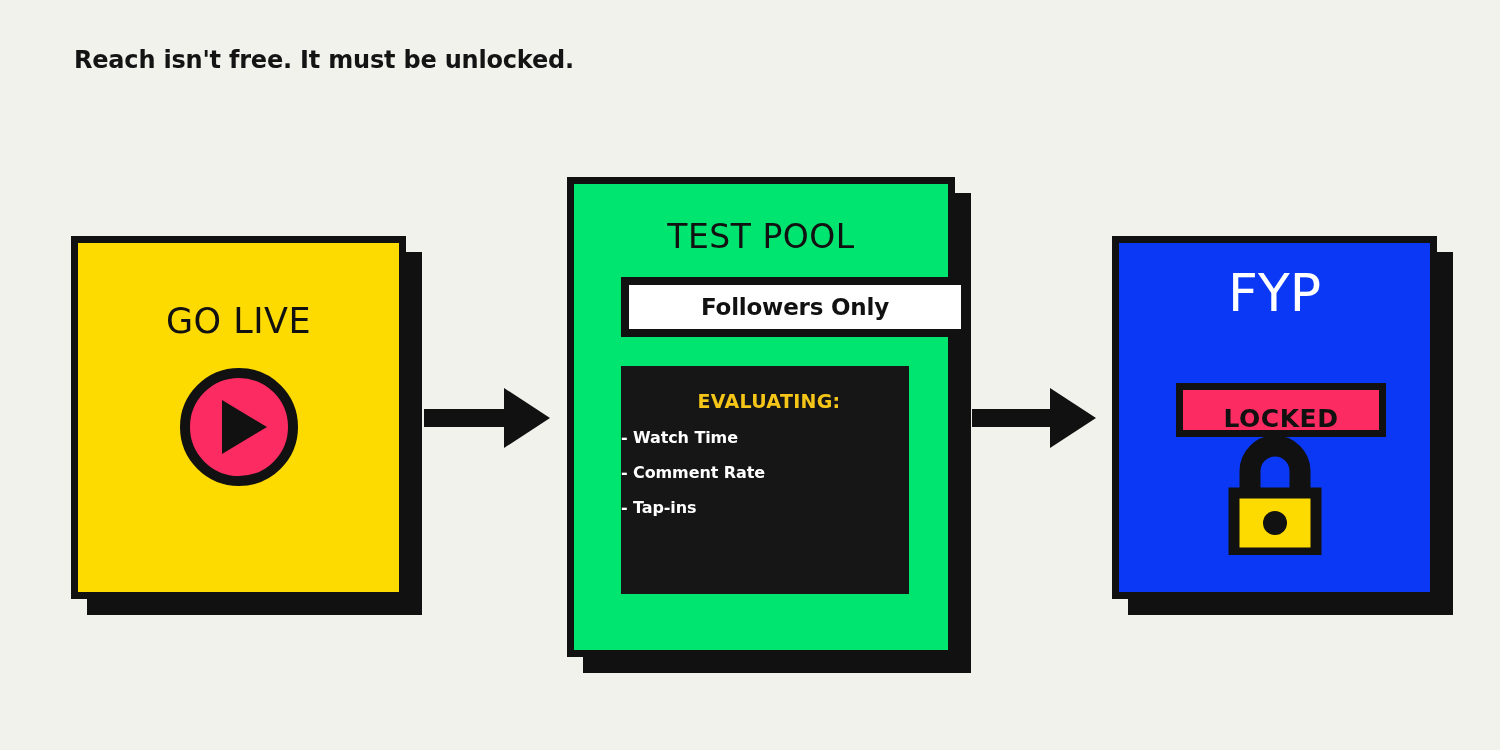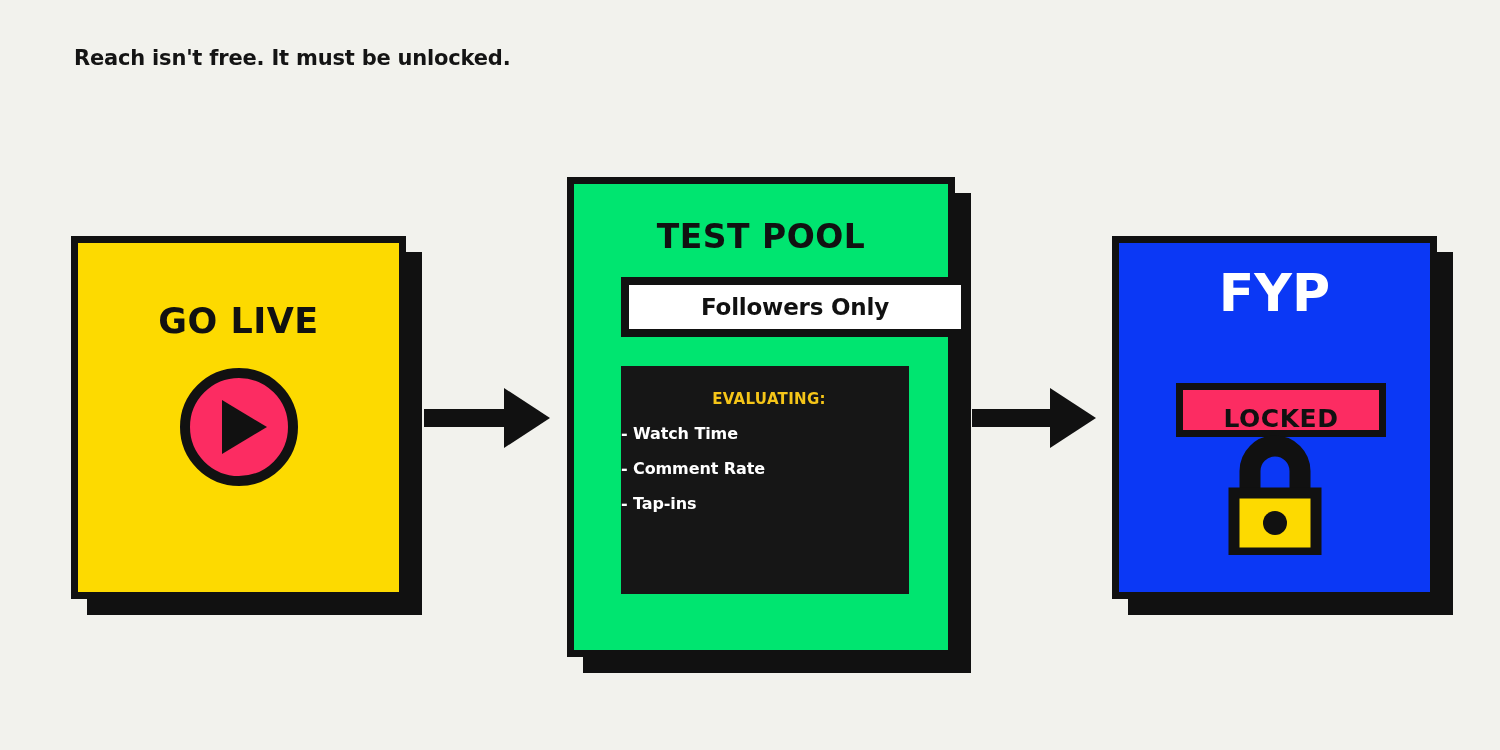--- a/index.html
+++ b/index.html
@@ -27,39 +27,39 @@
     font-size: 52px;
     line-height: 1.0;
     font-weight: 700;
     letter-spacing: -0.5px;
     color: #141414;
     margin: 0;
     white-space: nowrap;
   }
   .page-subtitle {
     font-family: "DejaVu Sans", sans-serif;
-    font-size: 21px;
+    font-size: 24px;
     font-weight: 700;
     color: #141414;
     margin: 12px 0 0 0;
     letter-spacing: -0.2px;
     white-space: nowrap;
   }
 
   
   .card {
     position: absolute;
     box-sizing: border-box;
     border: 7px solid #111111;
     box-shadow: 16px 16px 0 0 #111111;
   }
 
   .card-title {
     font-family: "DejaVu Sans", sans-serif;
-    font-weight: 700;
+    font-weight: 400;
     text-align: center;
     letter-spacing: 0.5px;
     margin: 0;
   }
 
   
   #card-go-live {
     left: 71px;
     top: 236px;
     width: 335px;
@@ -135,21 +135,21 @@
     left: 47px;
     top: 182px;
     width: 288px;
     height: 228px;
     background: #161616;
     box-sizing: border-box;
     padding-top: 24px;
   }
   .eval-heading {
     font-family: "DejaVu Sans", sans-serif;
-    font-size: 15px;
+    font-size: 19px;
     font-weight: 700;
     color: #F5C518;
     text-align: center;
     letter-spacing: 0.3px;
     margin: 0 0 16px 8px;
   }
   .eval-item {
     font-family: "DejaVu Sans", sans-serif;
     font-size: 16px;
     font-weight: 700;

